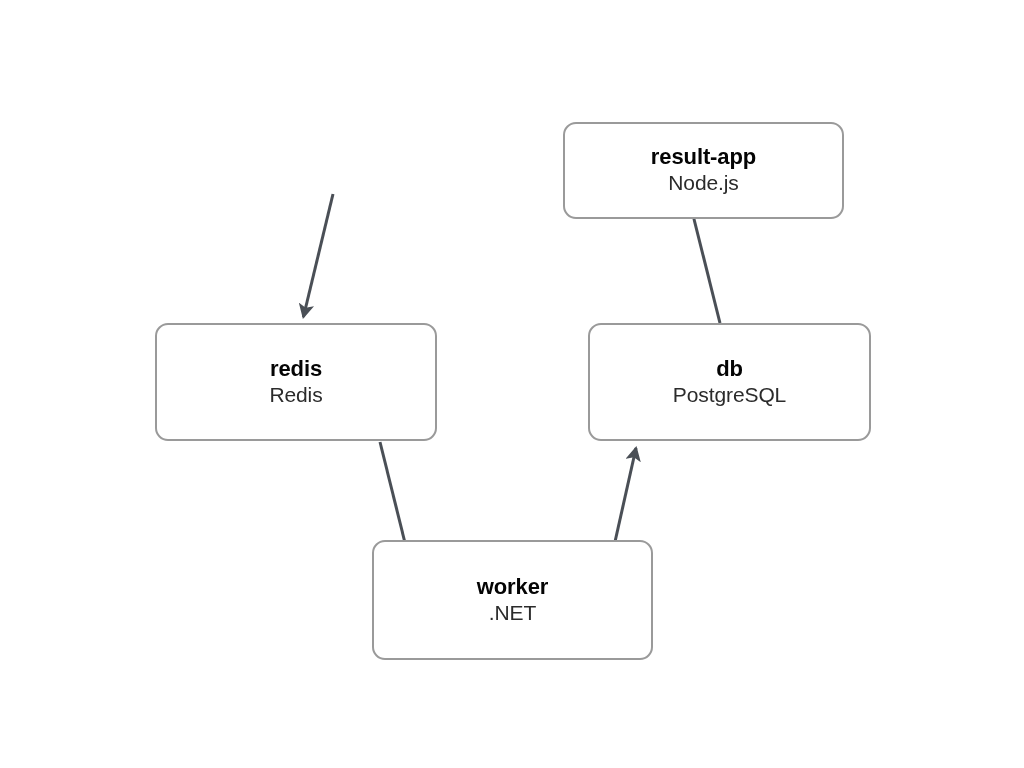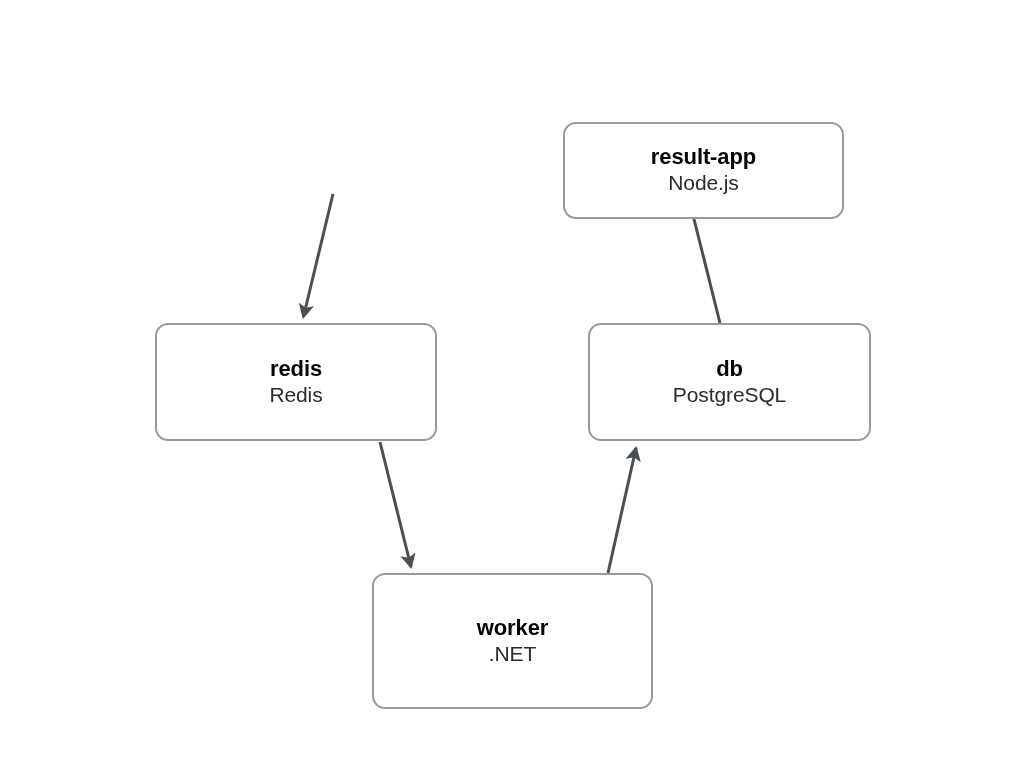--- a/index.html
+++ b/index.html
@@ -52,21 +52,21 @@
     color: #2b2b2b;
     line-height: 1.25;
     letter-spacing: -0.1px;
     text-align: center;
   }
   
   #node-voting-app { left: 192px; top: 73px;  width: 281px; height: 120px; }
   #node-result-app { left: 563px; top: 74px;  width: 281px; height: 97px; margin-top: 48px; }
   #node-redis      { left: 155px; top: 323px; width: 282px; height: 118px; }
   #node-db         { left: 588px; top: 323px; width: 283px; height: 118px; }
-  #node-worker     { left: 372px; top: 573px; width: 281px; height: 136px; }
+  #node-worker     { left: 372px; top: 540px; width: 281px; height: 120px; }
 </style>
 </head>
 <body>
 
 <div id="canvas">
 
   <svg id="edge-layer" viewBox="0 0 1024 768" width="1024" height="768" xmlns="http://www.w3.org/2000/svg">
     <defs>
       <marker id="arrowhead" markerWidth="5.2" markerHeight="5.2" refX="4.3" refY="2.6" orient="auto" markerUnits="strokeWidth">
         <path d="M 0 0 L 5 2.6 L 0 5.2 L 1.1 2.6 Z" fill="#4a4f56"></path>

